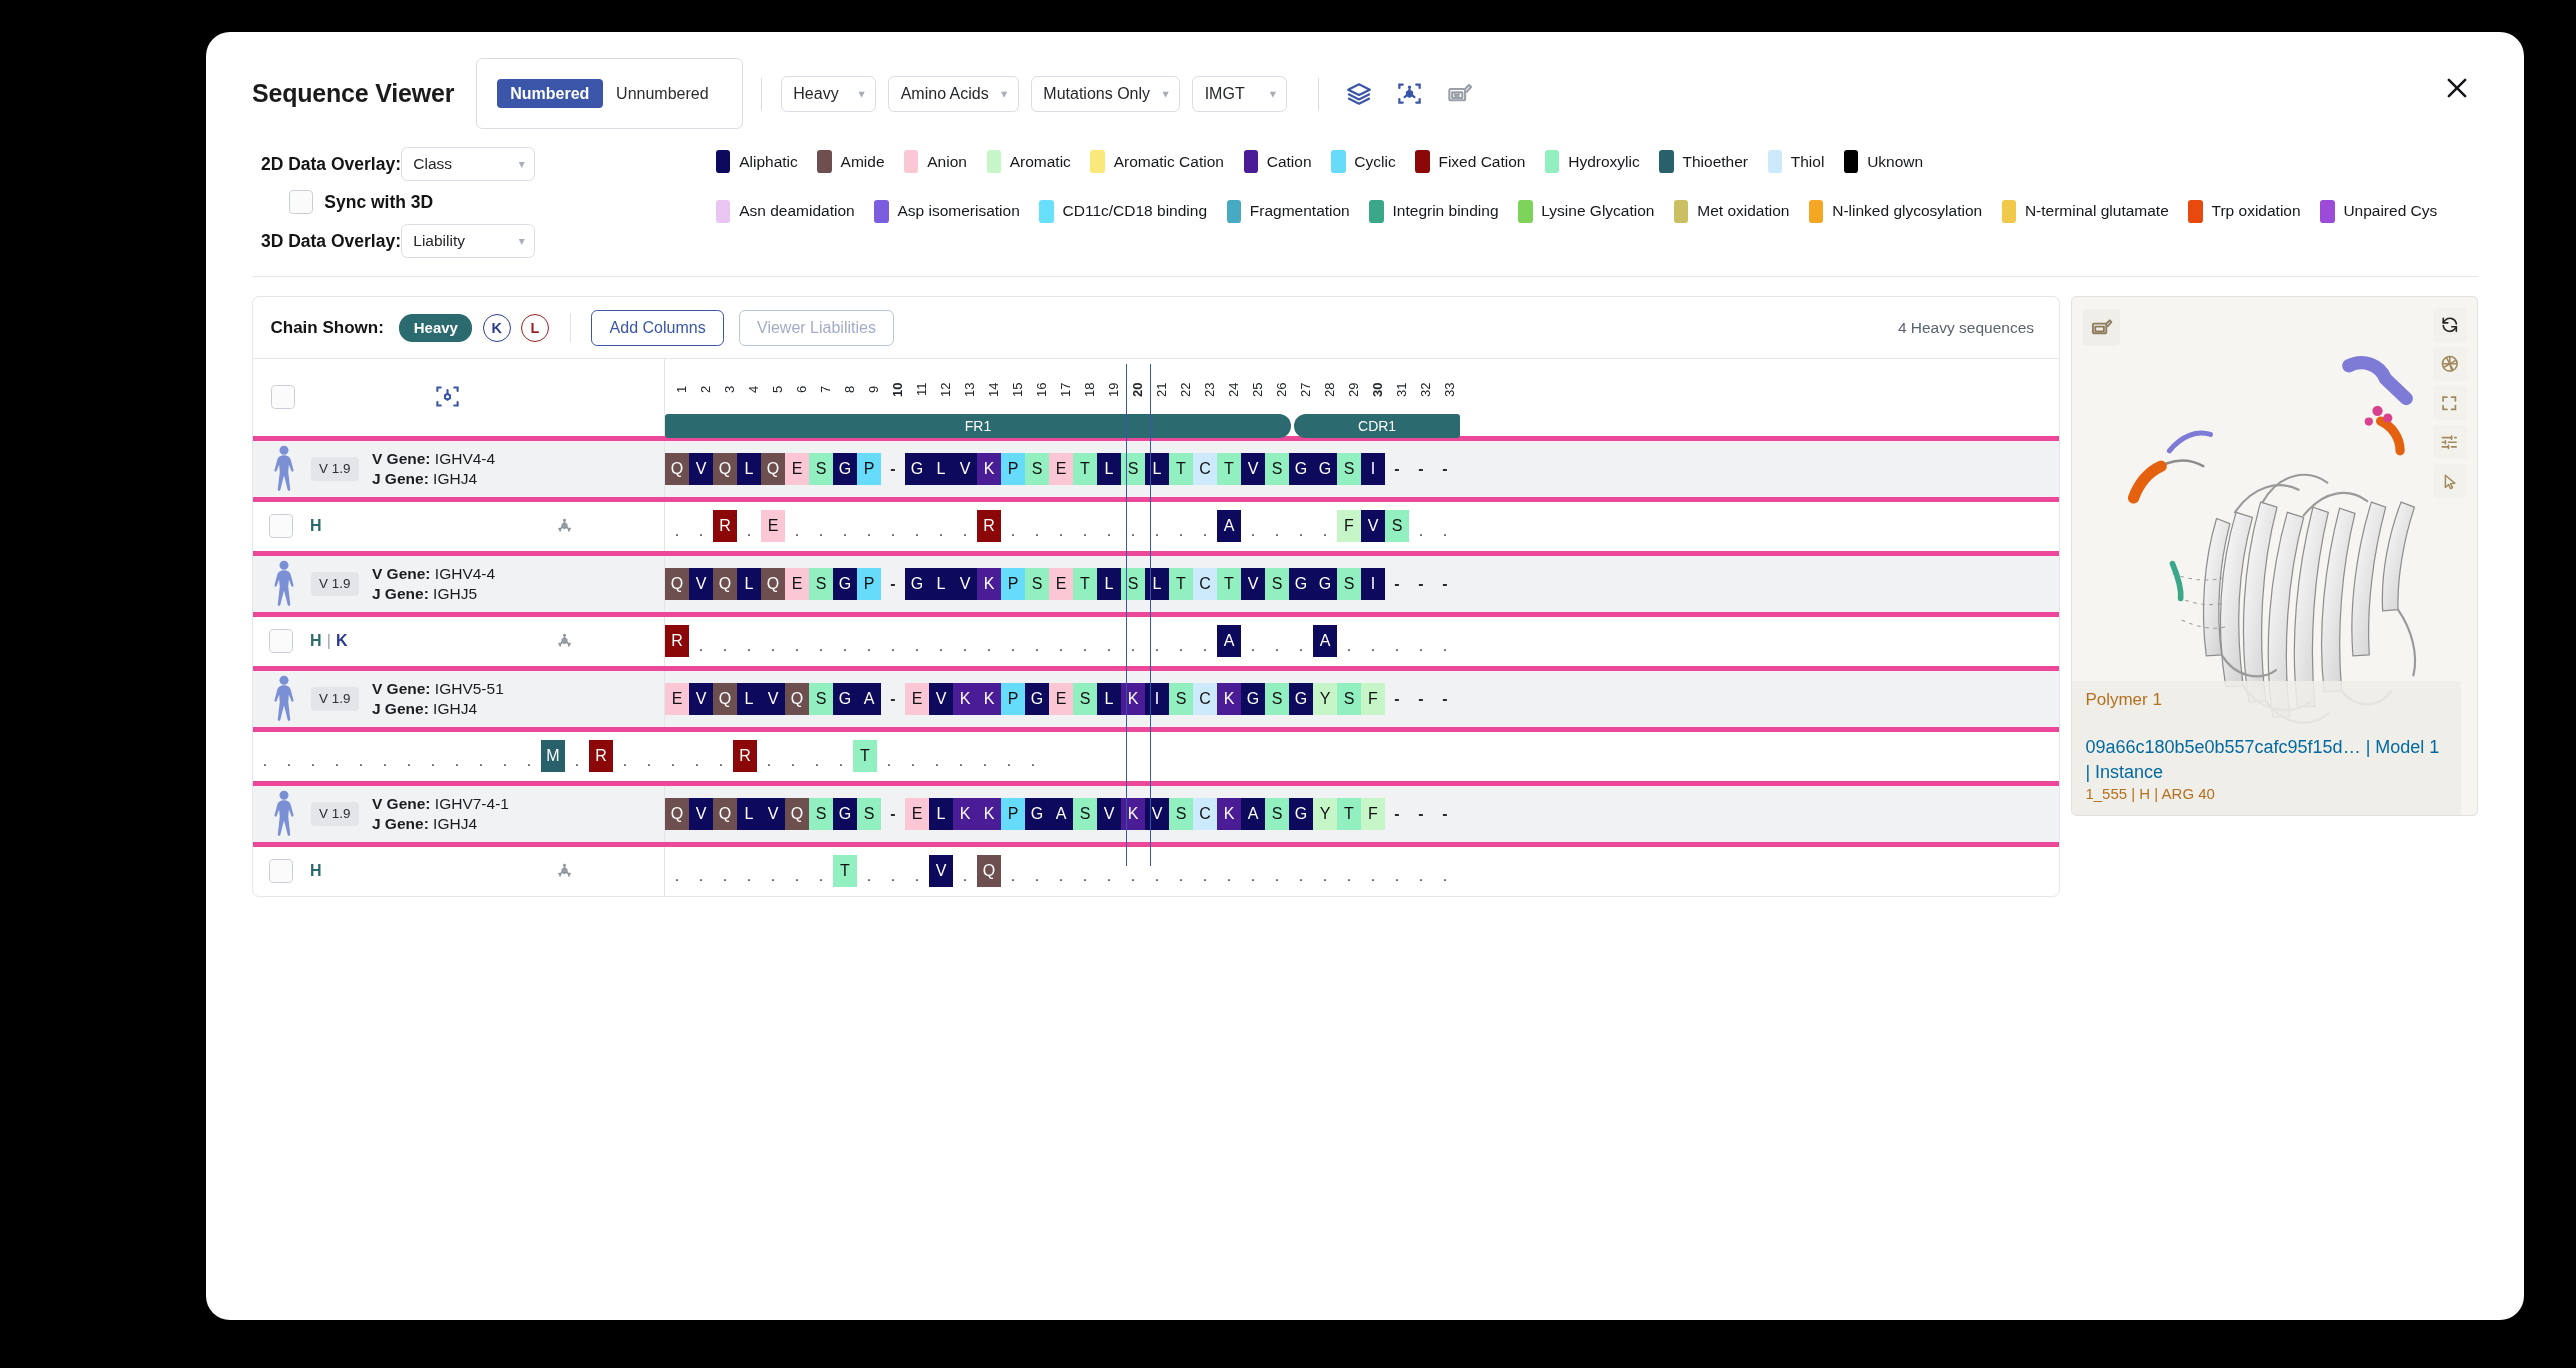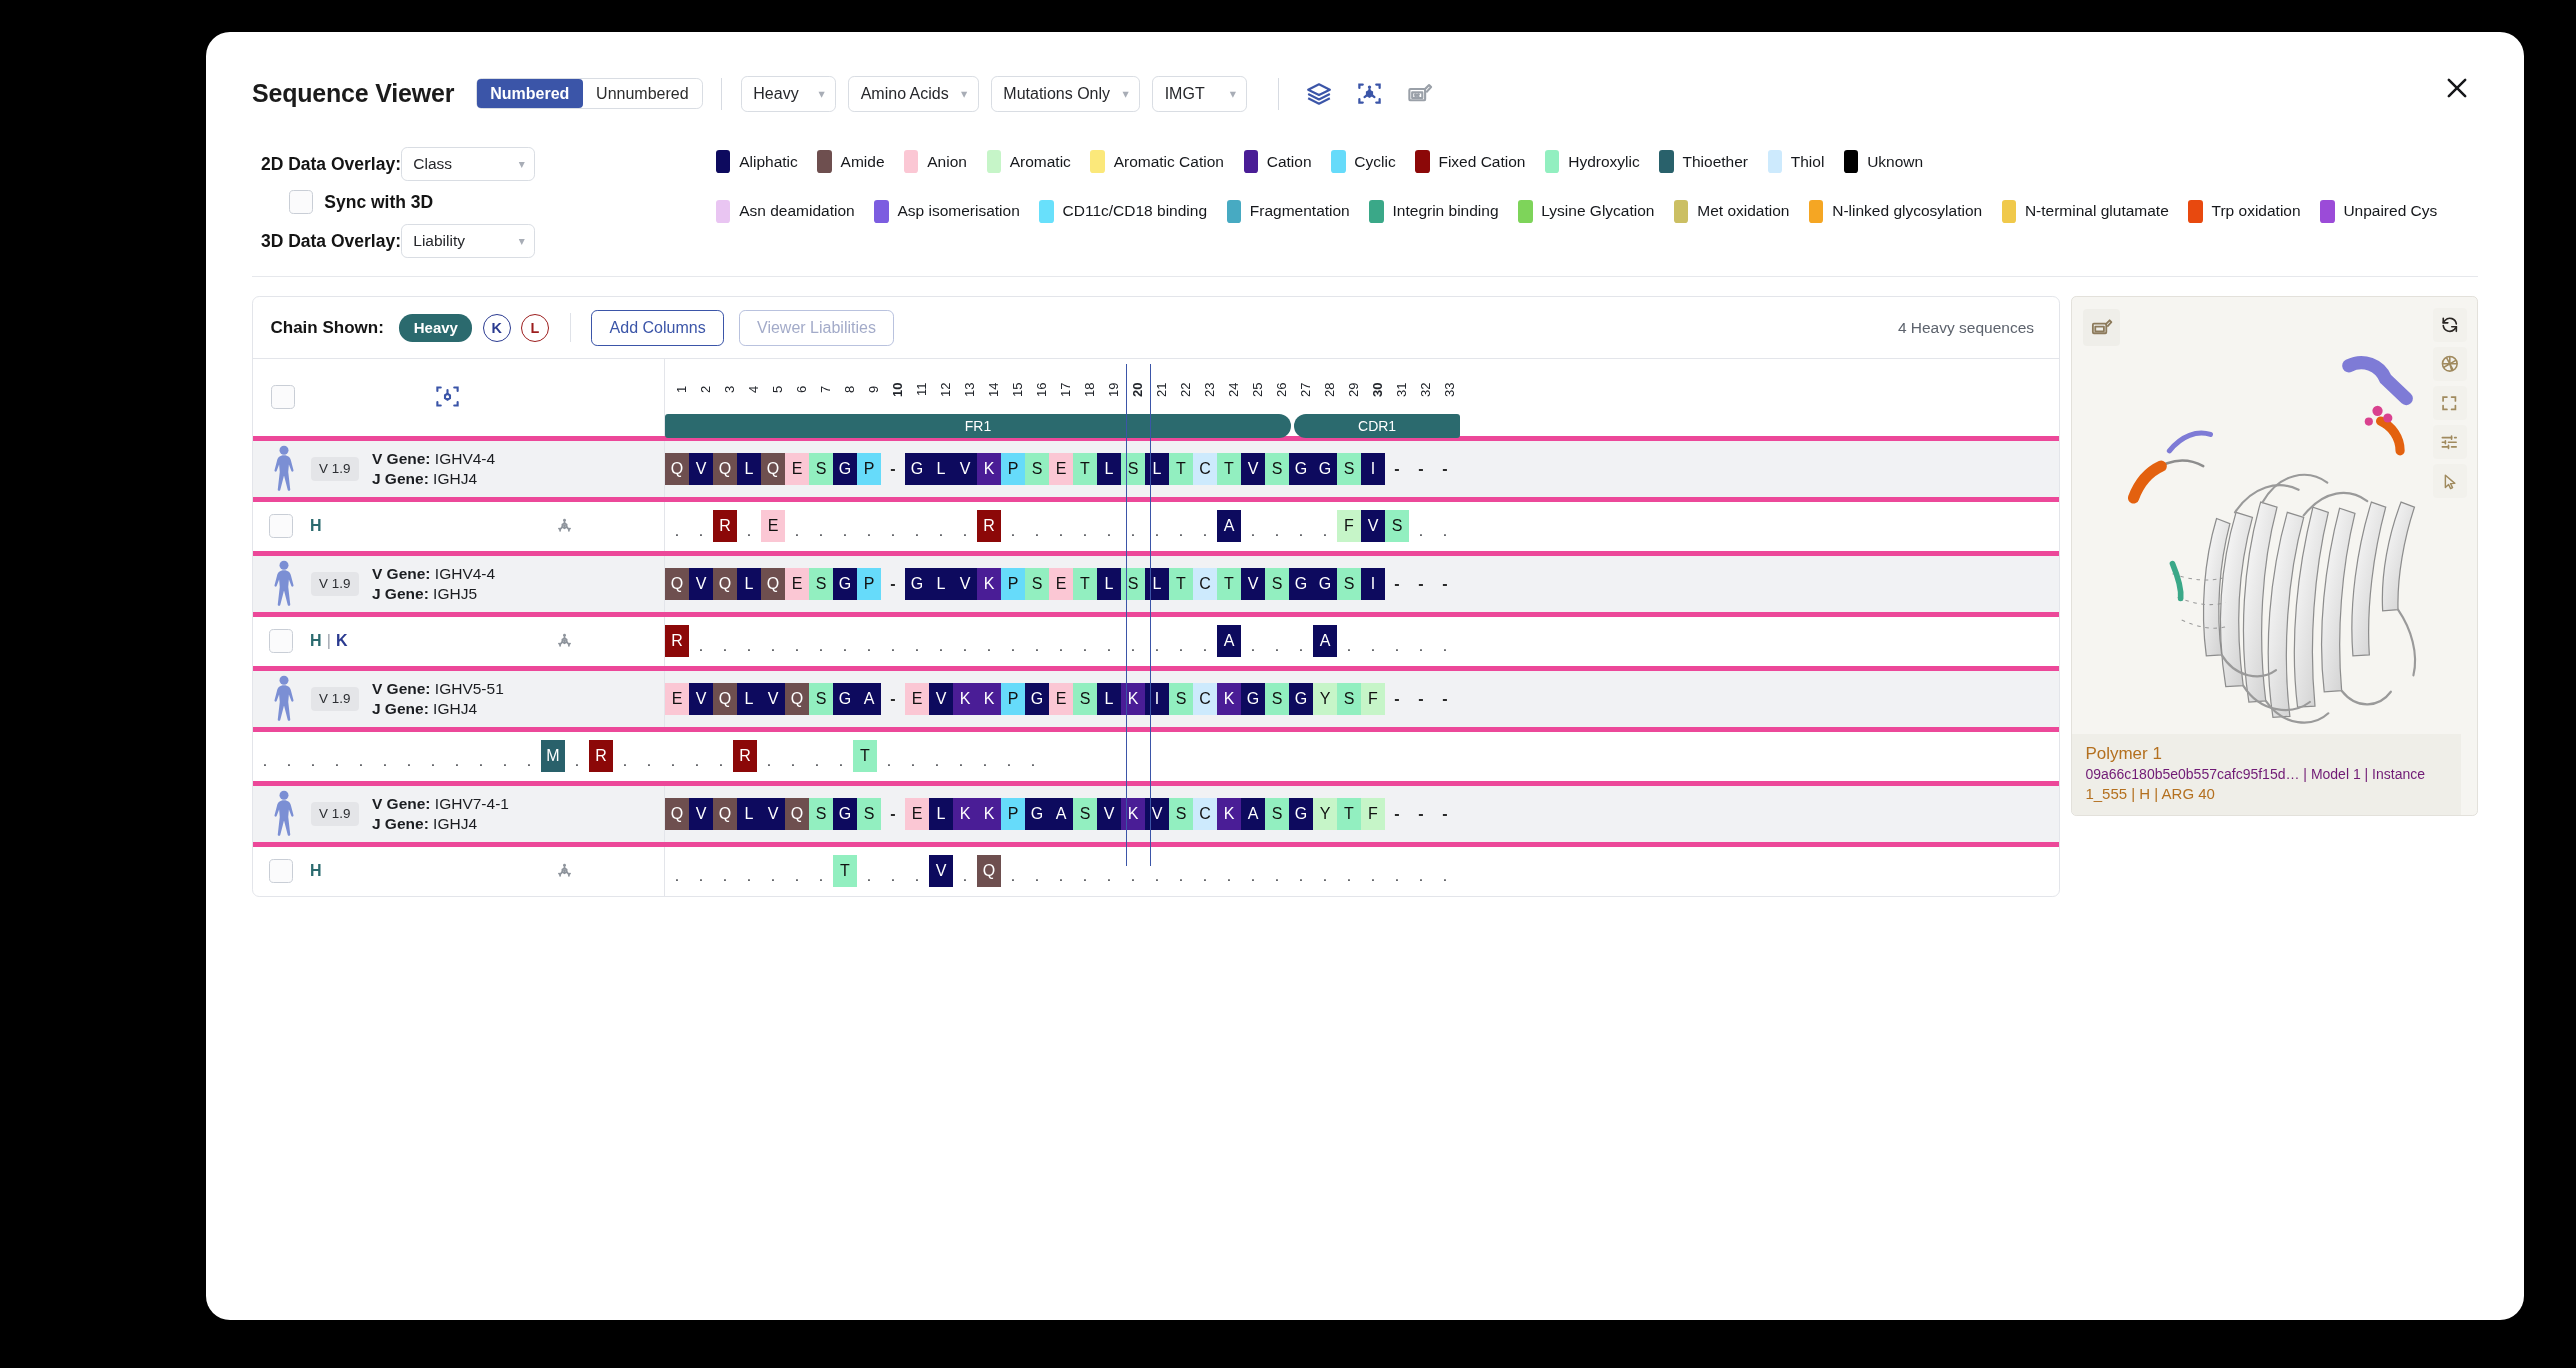--- a/index.html
+++ b/index.html
@@ -18,21 +18,21 @@
   }
 
   
   .header{
     position:relative; height:61px; margin:31px 46px 0 46px;
     display:flex; align-items:center; gap:0;
   }
   .title{ font-size:25px; font-weight:bold; color:#1b1b1b; letter-spacing:-0.2px; }
   .seg{
     margin-left:21.6px; display:flex; align-items:center;
-    background:#fff; border:1px solid #d9dde3; border-radius:6.2px; padding:0;
+    background:#fff; border:1px solid #d9dde3; border-radius:6.2px; padding:20px;
   }
   .seg-btn{
     font-size:16px; padding:5.7px 13.4px; border-radius:4.1px; color:#2d2d2d;
     cursor:pointer; white-space:nowrap;
   }
   .seg-btn.active{ background:#3b55a8; color:#fff; font-weight:bold; }
   .vline{ width:1px; height:32px; background:#d7dbe2; margin:0 18.5px; }
   .sel{
     height:36px; min-width:95px; border:1px solid #d9dde3; border-radius:6.2px;
     background:#fff; display:flex; align-items:center; justify-content:space-between;
@@ -169,21 +169,21 @@
     position:absolute; left:11.3px; top:11.3px; width:37px; height:37px; background:#efeee9;
     border-radius:4.1px; display:flex; align-items:center; justify-content:center; cursor:pointer;
   }
   .v-tools{ position:absolute; right:10.3px; top:10.3px; display:flex; flex-direction:column; gap:5.2px; }
   .v-tool{ width:34px; height:34px; background:#f2f1ec; border-radius:4.1px; display:flex; align-items:center; justify-content:center; cursor:pointer; }
   .v-caption{
     position:absolute; left:0; right:16px; bottom:0; padding:7.2px 13.4px 10.3px 13.4px;
     background:rgba(238,237,230,.88); text-align:left; line-height:1.38;
   }
   .v-cap1{ font-size:17px; color:#b4701f; }
-  .v-cap2{ font-size:14px; color:#701a75; }
+  .v-cap2{ font-size:18px; color:#0369a1;margin-top:23px; }
   .v-cap3{ font-size:15px; color:#b4701f; }
   .mol{ position:absolute; left:0; right:0; top:0; bottom:0; }
 </style>
 </head>
 <body>
 
 <div class="app-window">
 
   <div class="header">
     <div class="title">Sequence Viewer</div>

